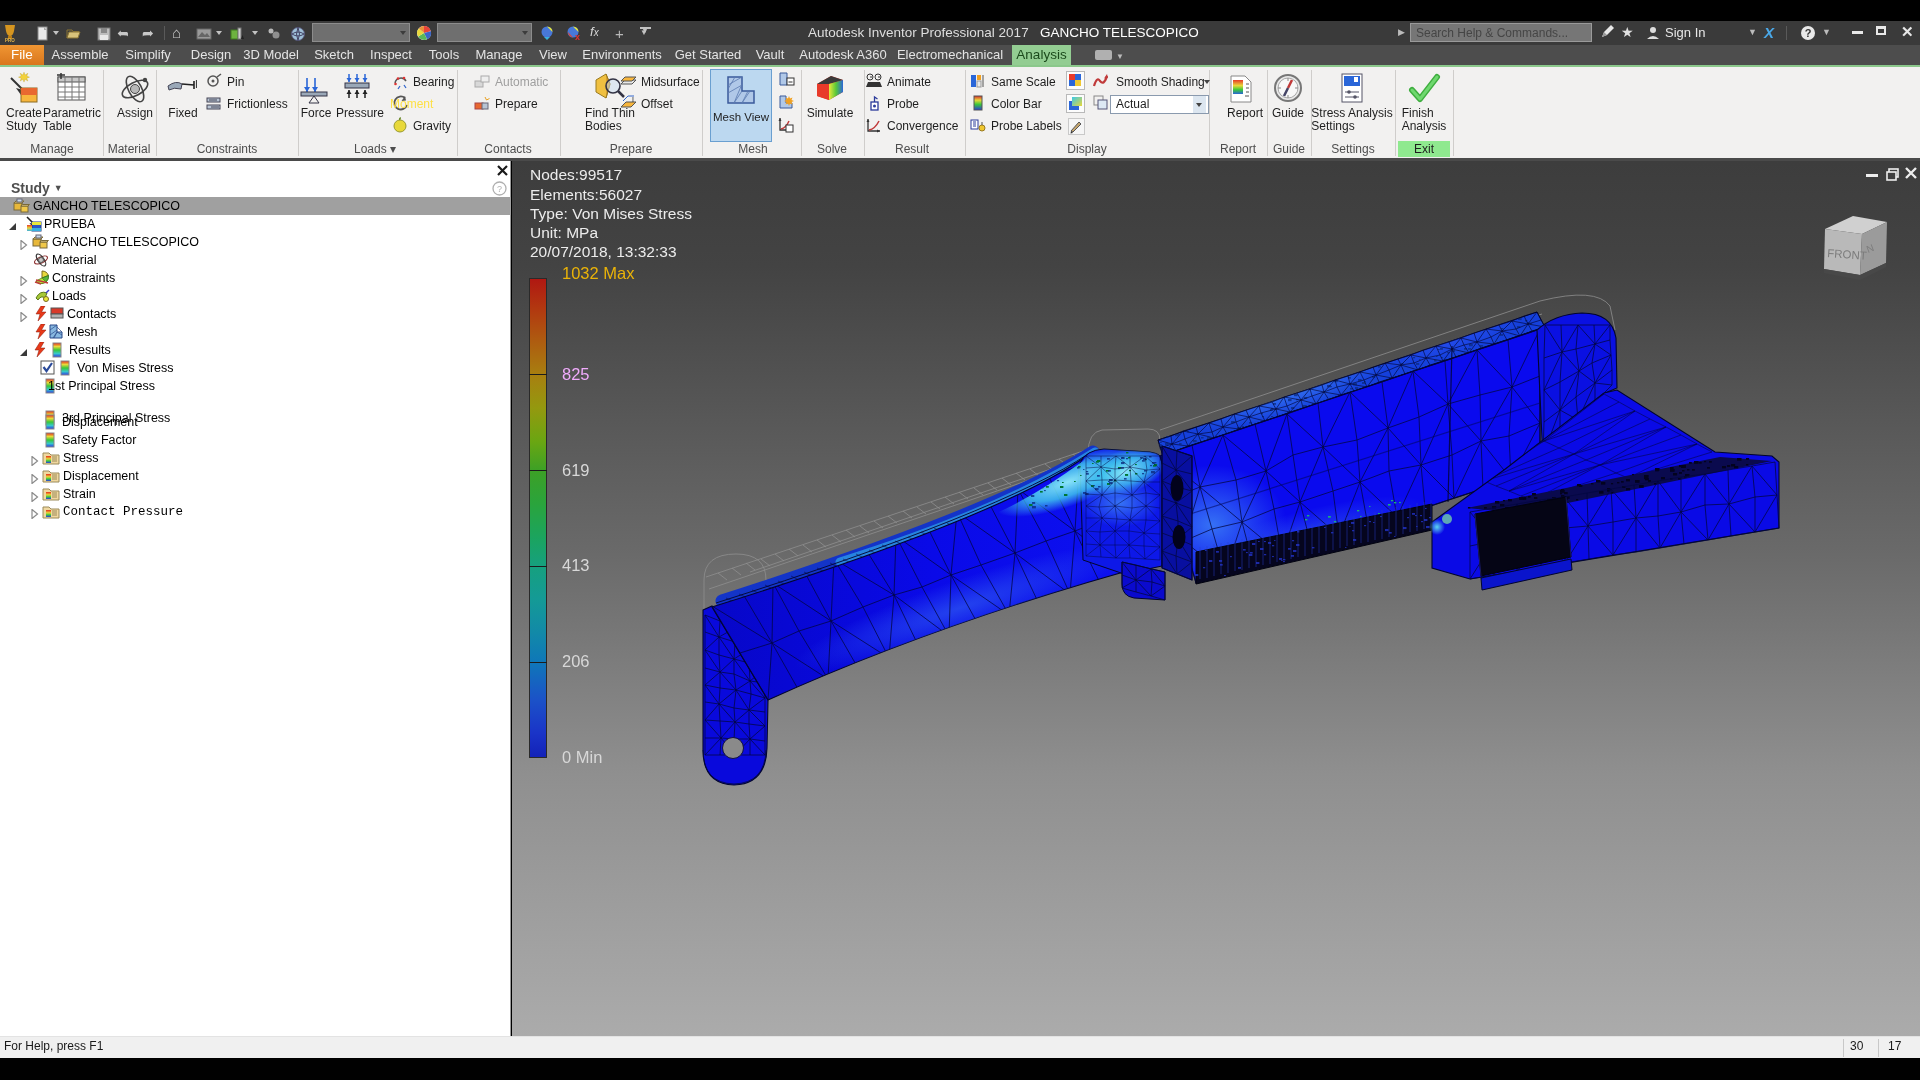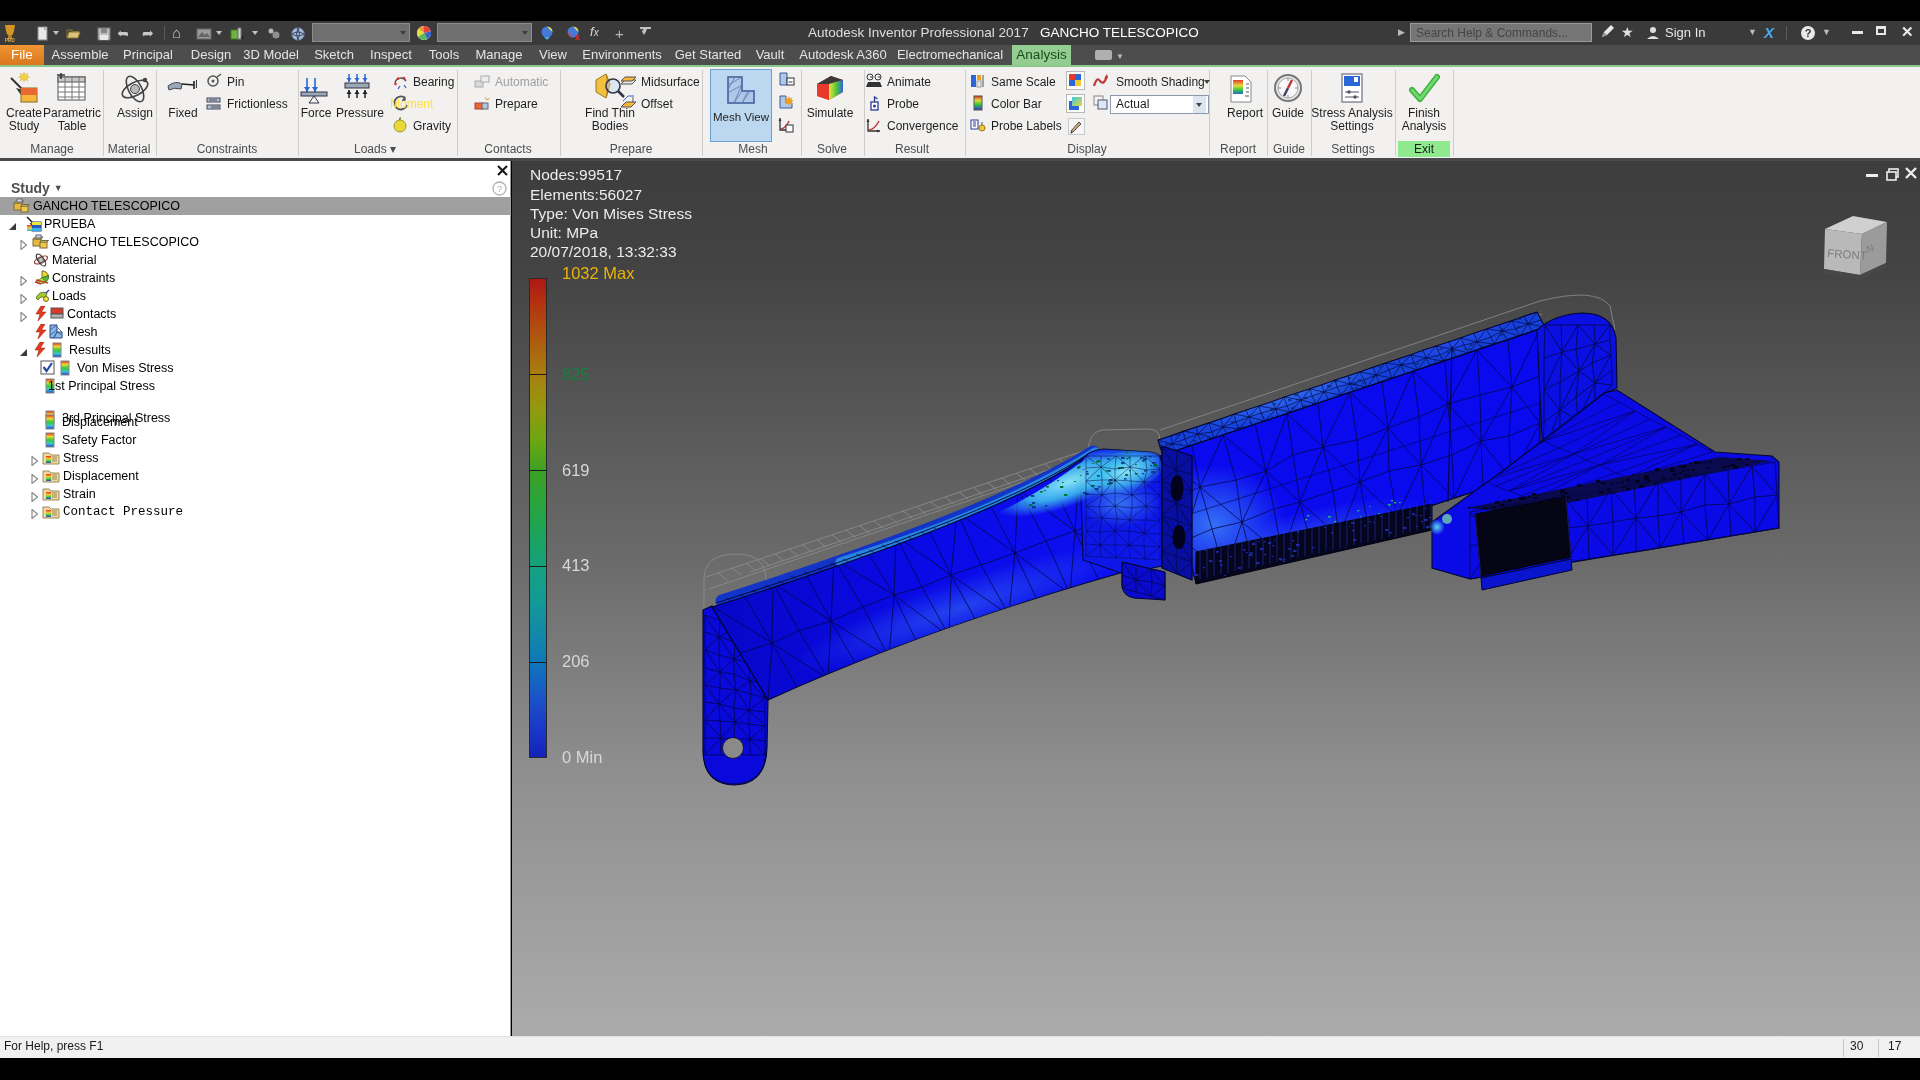--- a/index.html
+++ b/index.html
@@ -12,21 +12,21 @@
 #browser{position:absolute;left:0;top:161px;width:511px;height:875px;background:#fff;border-right:1px solid #9a9a9a;}
 #viewport{position:absolute;left:512px;top:161px;width:1408px;height:875px;
  background:linear-gradient(#3d3d3d,#434343 12%,#6a6a6a 45%,#8f8f8f 70%,#ababab);}
 #statusbar{position:absolute;left:0;top:1036px;width:1920px;height:22px;background:#f0f0f0;border-top:1px solid #e3e3e3;}
 .tab{position:absolute;top:0;height:20px;line-height:20px;color:#e4e4e4;font-size:13px;transform:translateX(-50%);white-space:nowrap;}
 #filetab{position:absolute;left:0;top:0;width:44px;height:20px;background:linear-gradient(#f09633,#d9761c);color:#fff;
  font-size:13.5px;text-align:center;line-height:20px;}
 .ptitle{position:absolute;top:142px;height:16px;font-size:12px;color:#4e4e4e;transform:translateX(-50%);white-space:nowrap;}
 .psep{position:absolute;top:70px;width:1px;height:86px;background:#cfcdcb;}
 .bigbtn{position:absolute;top:72px;transform:translateX(-50%);}
-.biglabel{position:absolute;top:107px;font-size:12px;color:#1e1e1e;text-align:center;transform:translateX(-50%);line-height:13px;white-space:nowrap;}
+.biglabel{position:absolute;top:107px;font-size:12px;color:#1e1e1e;transform:translateX(-50%);line-height:13px;white-space:nowrap;}
 .sb{position:absolute;height:18px;font-size:12px;color:#1e1e1e;line-height:18px;white-space:nowrap;}
 .treerow{position:absolute;left:0;width:511px;height:18px;font-size:12.5px;color:#000;line-height:18px;}
 .ticon{position:absolute;top:1px;}
 </style></head><body>
 <div style="position:absolute;left:0;top:0;width:1920px;height:21px;background:#000"></div>
 <div id="titlebar"></div>
 <div id="tabrow"></div>
 <div id="greenline"></div>
 <div id="ribbon"></div>
 <div id="mainline"></div>
@@ -136,21 +136,21 @@
         <text x="8" y="12" font-size="11" font-weight="bold" fill="#333" text-anchor="middle">?</text>
       </svg></div>
     <div class="abs" style="left:1822px;top:6px;color:#bbb;font-size:9px">▼</div>
     <div class="abs" style="left:1852px;top:10px;width:11px;height:3px;background:#e8e8e8"></div>
     <div class="abs" style="left:1876px;top:5px;width:10px;height:9px;border:2px solid #e8e8e8;border-top-width:3px"></div>
     <div class="abs" style="left:1901px;top:2px;color:#e8e8e8;font-size:15px;font-weight:bold">✕</div>
   </div>
 <div id="tabsc" style="position:absolute;left:0;top:45px;width:1920px;height:20px">
     <div id="filetab">File</div>
     <div class="tab" style="left:80px">Assemble</div>
-    <div class="tab" style="left:148px">Principal</div>
+    <div class="tab" style="left:148px">Simplify</div>
     <div class="tab" style="left:211px">Design</div>
     <div class="tab" style="left:271px">3D Model</div>
     <div class="tab" style="left:334px">Sketch</div>
     <div class="tab" style="left:391px">Inspect</div>
     <div class="tab" style="left:444px">Tools</div>
     <div class="tab" style="left:499px">Manage</div>
     <div class="tab" style="left:553px">View</div>
     <div class="tab" style="left:622px">Environments</div>
     <div class="tab" style="left:708px">Get Started</div>
     <div class="tab" style="left:770px">Vault</div>
@@ -760,21 +760,21 @@
 <div class="abs" style="left:530px;top:205px;font-size:15.5px;color:#ececec;white-space:nowrap">Type: Von Mises Stress</div>
 <div class="abs" style="left:530px;top:224px;font-size:15.5px;color:#ececec;white-space:nowrap">Unit: MPa</div>
 <div class="abs" style="left:530px;top:243px;font-size:15.5px;color:#ececec;white-space:nowrap">20/07/2018, 13:32:33</div>
 <div class="abs" style="left:529px;top:278px;width:18px;height:480px;border:1px solid #2a2a2a;
 background:linear-gradient(#b01812,#b23710 6%,#ae5c10 13%,#a87f10 20%,#94990f 27%,#6aa612 34%,#3da026 40%,#2aa43c 47%,#1ba45e 54%,#16a07e 60%,#149a96 67%,#1289a8 74%,#0f78b8 80%,#1b52c8 88%,#1a34c8 95%,#1322b8)"></div>
 <div class="abs" style="left:529px;top:374px;width:18px;height:1px;background:#1c1c1c"></div>
 <div class="abs" style="left:529px;top:470px;width:18px;height:1px;background:#1c1c1c"></div>
 <div class="abs" style="left:529px;top:566px;width:18px;height:1px;background:#1c1c1c"></div>
 <div class="abs" style="left:529px;top:662px;width:18px;height:1px;background:#1c1c1c"></div>
 <div class="abs" style="left:562px;top:264px;font-size:16.5px;color:#eab308">1032 Max</div>
-<div class="abs" style="left:562px;top:365px;font-size:16.5px;color:#15803d">825</div>
+<div class="abs" style="left:562px;top:365px;font-size:16.5px;color:#f0abfc">825</div>
 <div class="abs" style="left:562px;top:461px;font-size:16.5px;color:#d8d8d8">619</div>
 <div class="abs" style="left:562px;top:556px;font-size:16.5px;color:#d8d8d8">413</div>
 <div class="abs" style="left:562px;top:652px;font-size:16.5px;color:#d8d8d8">206</div>
 <div class="abs" style="left:562px;top:748px;font-size:16.5px;color:#d8d8d8">0 Min</div>
 <svg class="abs" style="left:512px;top:161px" width="1408" height="875" viewBox="512 161 1408 875">
     <defs>
 <radialGradient id="cyJ">
         <stop offset="0" stop-color="#8feef8" stop-opacity="0.95"></stop>
         <stop offset="0.55" stop-color="#3fc3ee" stop-opacity="0.85"></stop>
         <stop offset="1" stop-color="#3fc3ee" stop-opacity="0"></stop>

